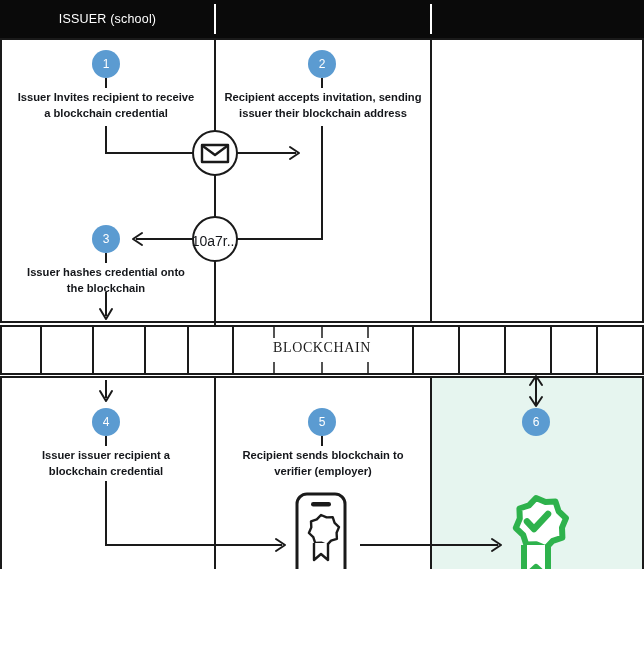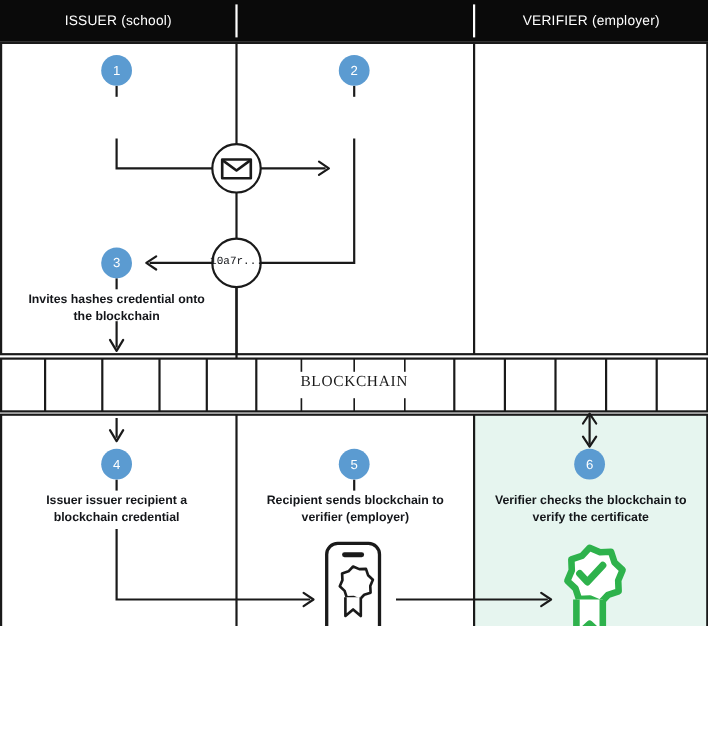--- a/index.html
+++ b/index.html
@@ -77,23 +77,23 @@
     text-align: center;
     font-size: 11.2px;
     line-height: 16px;
     color: #14161a;
     font-weight: bold;
     font-family: "Liberation Sans", sans-serif;
   }
   .hash-label {
     position: absolute;
     text-align: center;
-    font-size: 10px;
+    font-size: 14px;
     color: #14161a;
-    font-family: Liberation Mono, monospace;
+    font-family: Liberation Sans, sans-serif;
   }
   .bc-label {
     position: absolute;
     left: 237px;
     top: 340px;
     width: 170px;
     text-align: center;
     font-size: 14px;
     letter-spacing: 0.6px;
     color: #1a1a1a;
@@ -104,21 +104,20 @@
 <body>
 
 <div id="diagram">
 
   <div class="verifier-bg"></div>
 
   <div class="hdr-band"></div>
   <div class="hdr-sep" style="left:214px"></div>
   <div class="hdr-sep" style="left:430px"></div>
   <div class="hdr-cell" style="left:0px;width:215px">ISSUER (school)</div>
-  <div class="hdr-cell" style="left:431px;width:213px">VERIFIER (employer)</div>
 
   <svg class="layer" viewBox="0 0 644 663">
     <g fill="none" stroke="#1a1a1a" stroke-width="2">
 
       <rect x="1" y="39" width="642" height="283"></rect>
 
       <rect x="1" y="377" width="642" height="285"></rect>
 
       <line x1="215" y1="39" x2="215" y2="322"></line>
       <line x1="431" y1="39" x2="431" y2="322"></line>
@@ -208,18 +207,19 @@
 
   <div class="hash-label" style="left:185px;top:233px;width:60px">10a7r...</div>
 
   <div class="num-badge" style="left:92px;top:50px">1</div>
   <div class="num-badge" style="left:308px;top:50px">2</div>
   <div class="num-badge" style="left:92px;top:225px">3</div>
   <div class="num-badge" style="left:92px;top:408px">4</div>
   <div class="num-badge" style="left:308px;top:408px">5</div>
   <div class="num-badge" style="left:522px;top:408px">6</div>
 
-  <div class="step-text" style="left:18px;top:264px;width:176px">Invites hashes credential onto the blockchain</div>
+  <div class="step-text" style="left:16px;top:89px;width:180px">Issuer Invites recipient to receive a blockchain credential</div>
+  <div class="step-text" style="left:224px;top:89px;width:198px">Recipient accepts invitation, sending issuer their blockchain address</div>
+  <div class="step-text" style="left:18px;top:264px;width:176px">Issuer hashes credential onto the blockchain</div>
   <div class="step-text" style="left:18px;top:447px;width:176px">Issuer issuer recipient a blockchain credential</div>
   <div class="step-text" style="left:230px;top:447px;width:186px">Recipient sends blockchain to verifier (employer)</div>
-  <div class="step-text" style="left:444px;top:447px;width:186px">Verifier checks the blockchain to verify the certificate</div>
 
 </div>
 
 </body></html>

